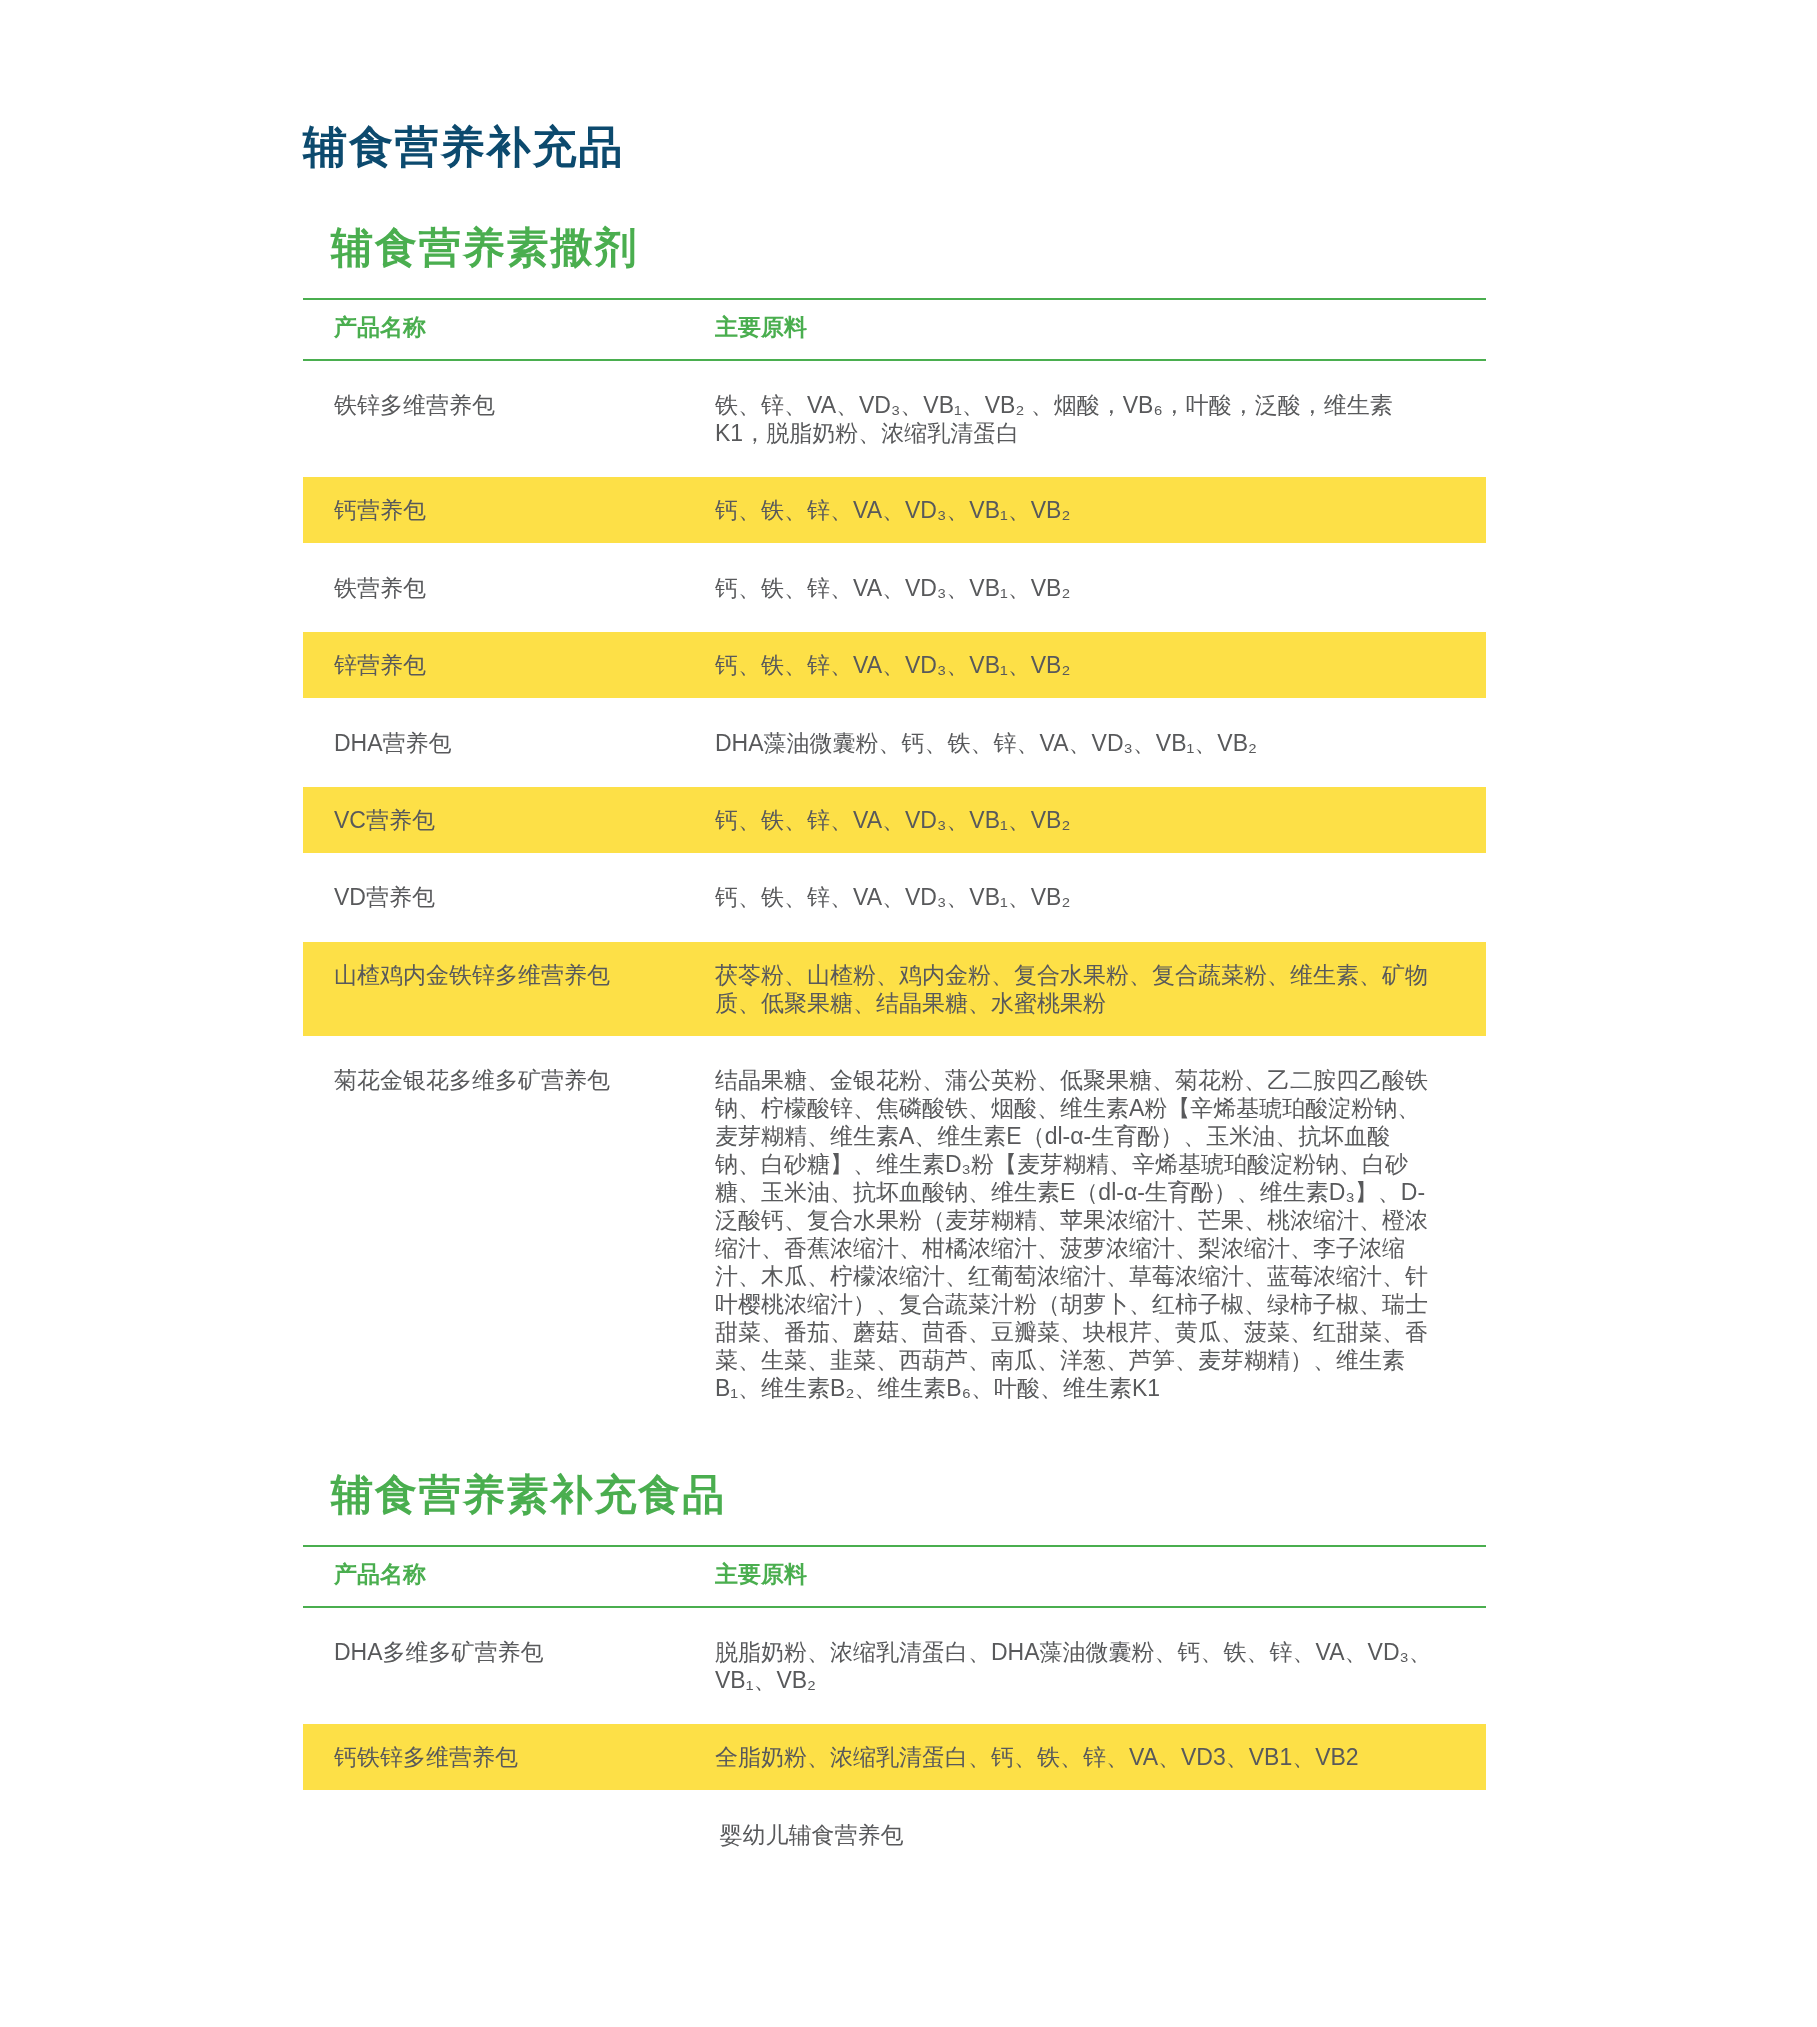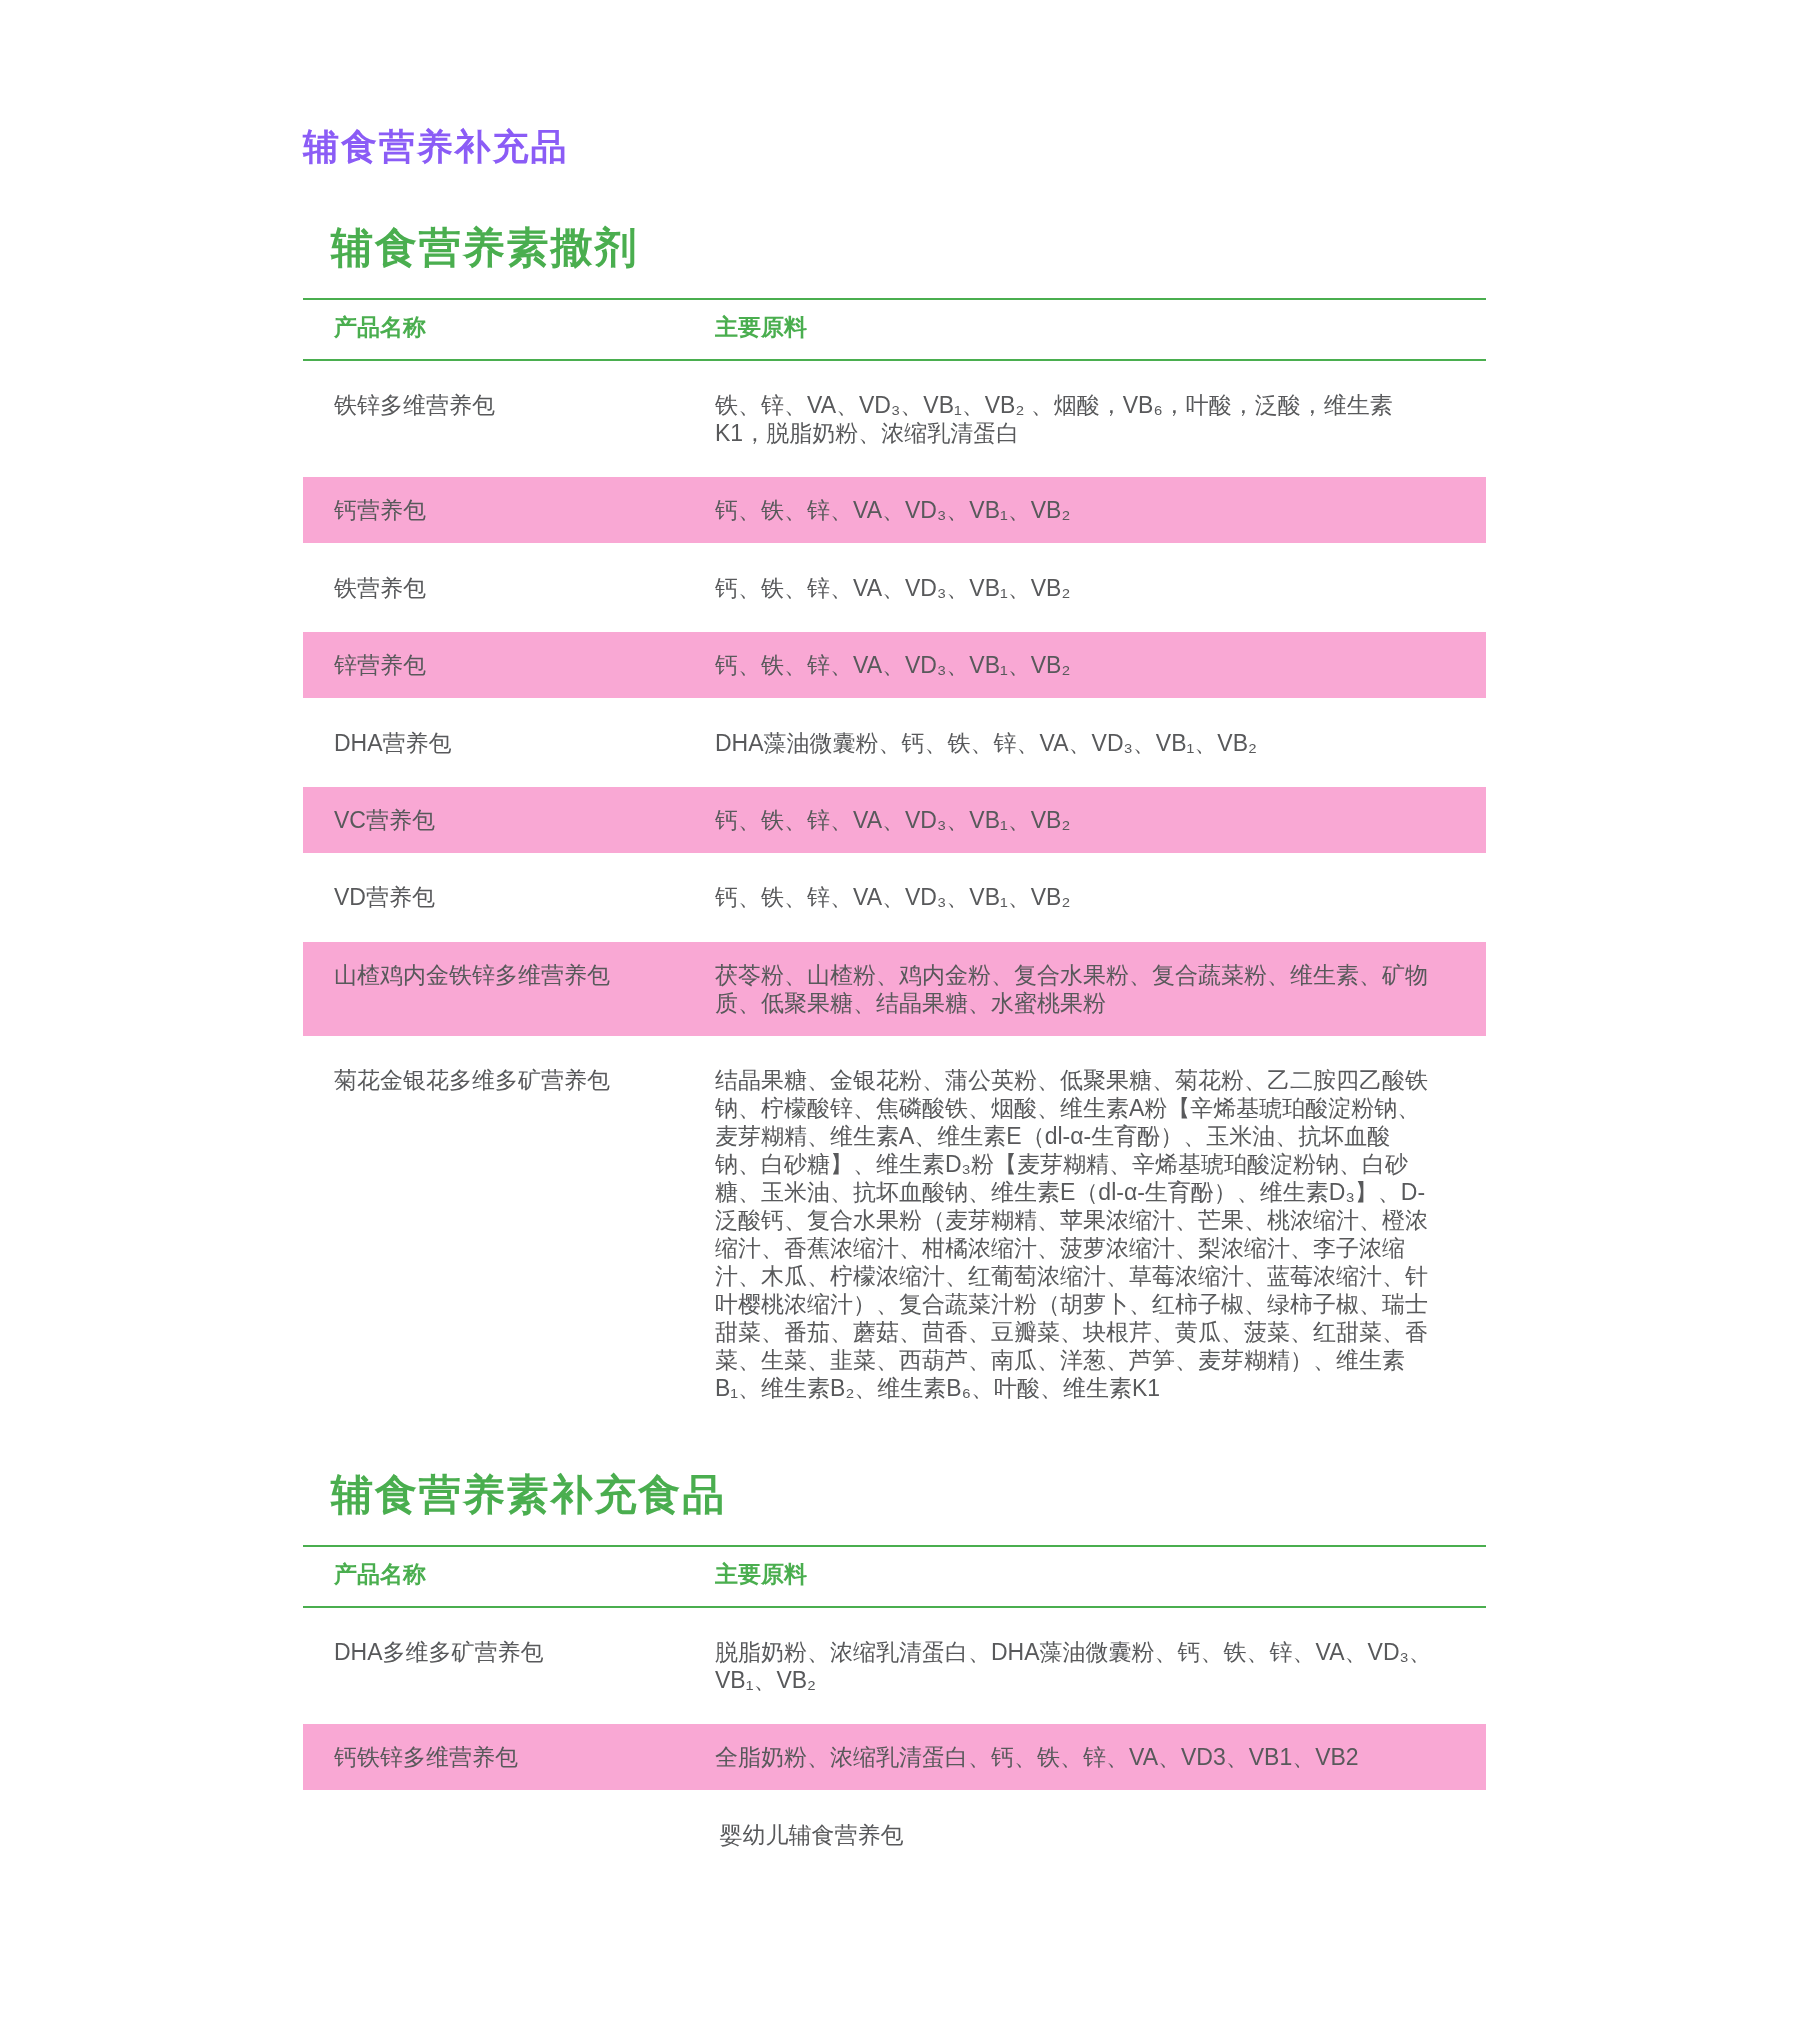--- a/index.html
+++ b/index.html
@@ -16,24 +16,24 @@
     overflow: hidden;
     color: #58595b;
   }
   .content {
     margin-left: 303px;
     width: 1183px;
   }
   .main-title {
     margin: 0;
     padding-top: 125px;
-    font-size: 36px;
+    font-size: 44px;
     line-height: 44px;
     font-weight: 700;
-    color: #8b5cf6;
+    color: #0c4a6e;
     letter-spacing: 1.9px;
   }
   .section-heading {
     margin: 16px;
     margin-top: 57px;
     margin-left: 28px;
     font-size: 42px;
     line-height: 44px;
     font-weight: 700;
     color: #4aae4f;
@@ -68,21 +68,21 @@
     padding-right: 52px;
   }
   .trow {
     display: flex;
     padding: 19px 0;
     line-height: 28px;
     color: #58595b;
     justify-content: center;
   }
   .trow.shaded {
-    background: #f9a8d4;
+    background: #fde047;
   }
   .trow.plain {
     margin: 11.4px 0;
   }
   .cell-product {
     align-self: flex-start;
   }
 </style>
 </head>
 <body>

